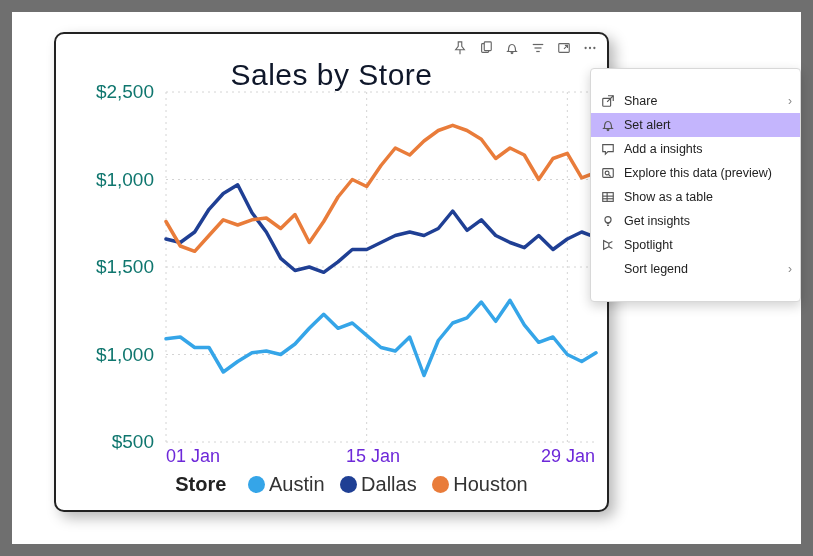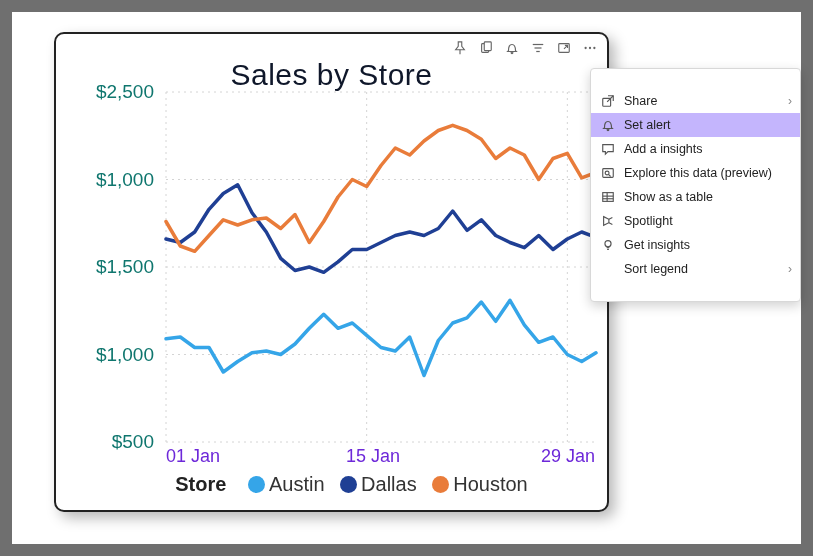--- a/index.html
+++ b/index.html
@@ -251,36 +251,36 @@
             <line x1="2" y1="7" x2="14" y2="7"></line>
             <line x1="2" y1="10" x2="14" y2="10"></line>
             <line x1="7" y1="3" x2="7" y2="13"></line>
           </svg>
         </span>
         <span>Show as a table</span>
       </div>
       <div class="menu-item">
         <span class="mi-icon">
           <svg width="14" height="14" viewBox="0 0 16 16" stroke="#555" fill="none" stroke-width="1.3">
+            <circle cx="8" cy="6.5" r="3.5"></circle>
+            <line x1="6.5" y1="11" x2="9.5" y2="11"></line>
+            <line x1="7" y1="13" x2="9" y2="13"></line>
+          </svg>
+        </span>
+        <span>Get insights</span>
+      </div>
+      <div class="menu-item">
+        <span class="mi-icon">
+          <svg width="14" height="14" viewBox="0 0 16 16" stroke="#555" fill="none" stroke-width="1.3">
             <path d="M3 3 L9 6 L9 10 L3 13 Z"></path>
             <line x1="9" y1="6" x2="13" y2="4"></line>
             <line x1="9" y1="10" x2="13" y2="12"></line>
           </svg>
         </span>
         <span>Spotlight</span>
       </div>
       <div class="menu-item">
-        <span class="mi-icon">
-          <svg width="14" height="14" viewBox="0 0 16 16" stroke="#555" fill="none" stroke-width="1.3">
-            <circle cx="8" cy="6.5" r="3.5"></circle>
-            <line x1="6.5" y1="11" x2="9.5" y2="11"></line>
-            <line x1="7" y1="13" x2="9" y2="13"></line>
-          </svg>
-        </span>
-        <span>Get insights</span>
-      </div>
-      <div class="menu-item">
         <span class="mi-icon"></span>
         <span>Sort legend</span>
         <span class="chev">›</span>
       </div>
     </div>
 </div>
 
 </body></html>

